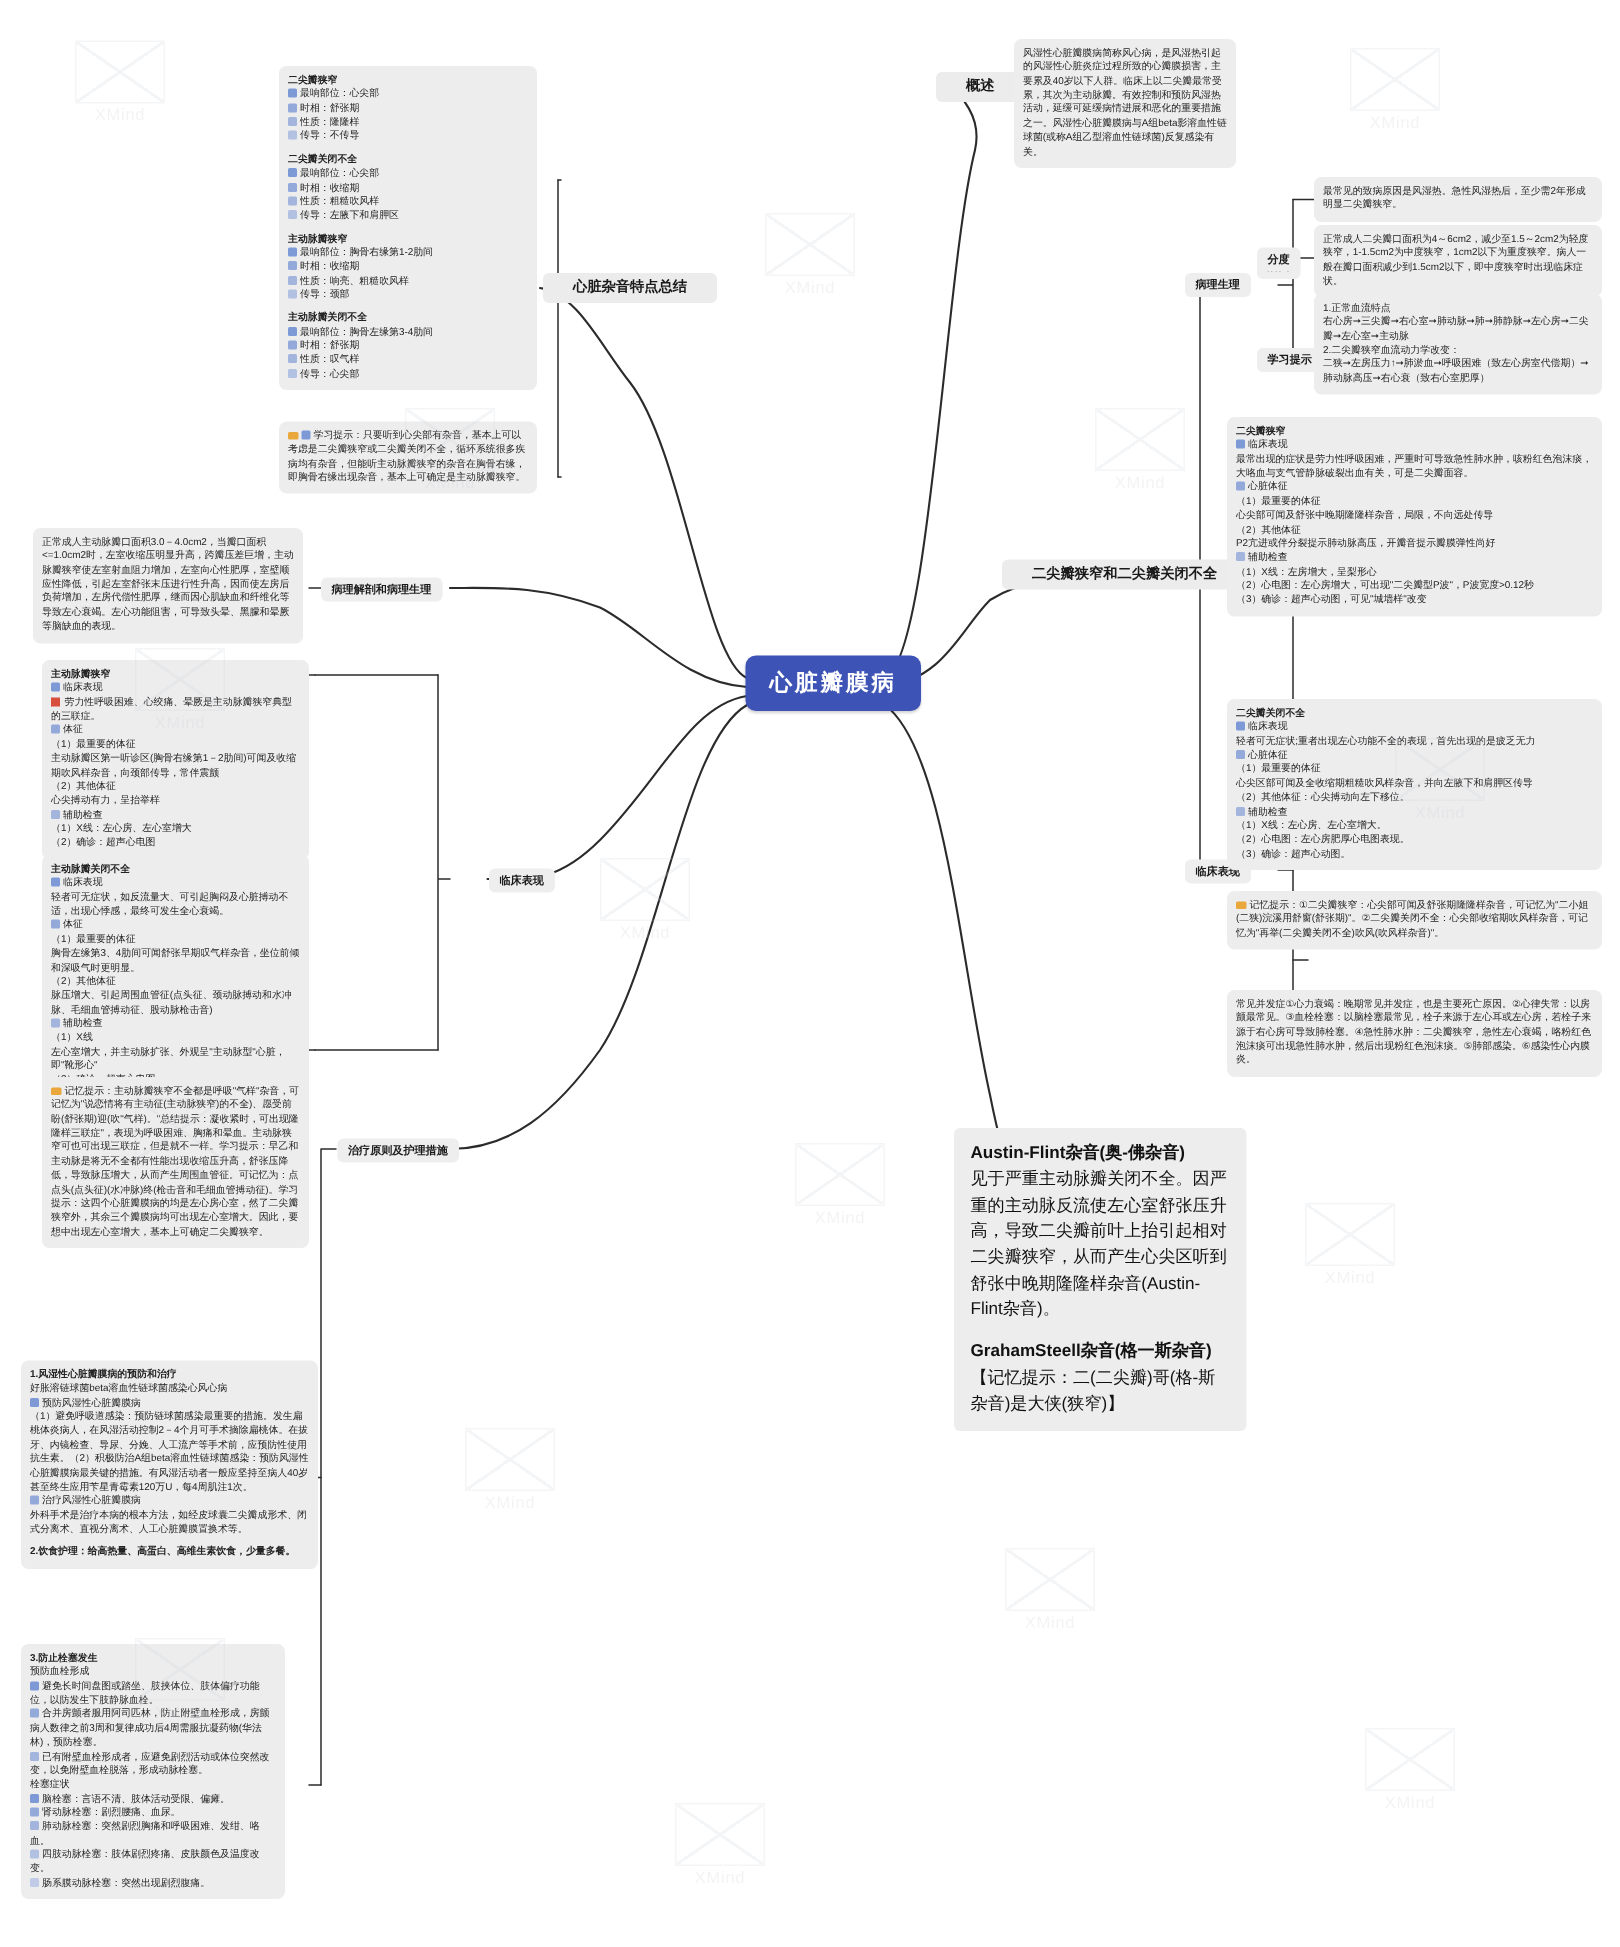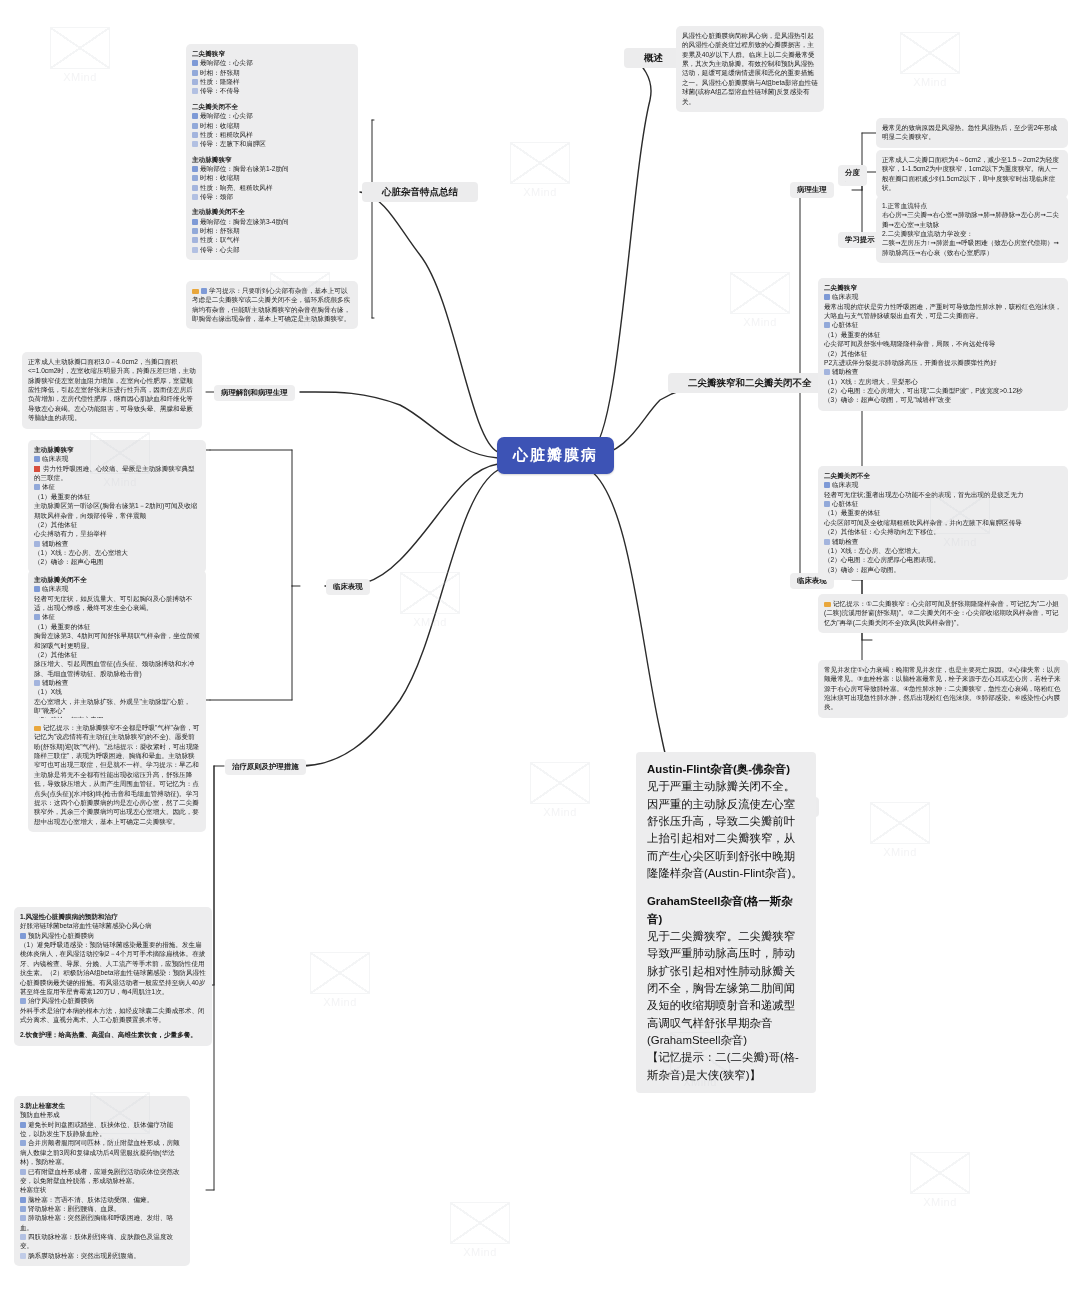--- a/index.html
+++ b/index.html
@@ -378,20 +378,19 @@
 </div>
 
 <div class="node leafbox" style="left:818px; top:594px; width:250px;">
   <span class="chip note"></span><span>记忆提示：①二尖瓣狭窄：心尖部可闻及舒张期隆隆样杂音，可记忆为"二小姐(二狭)浣溪用舒窗(舒张期)"。②二尖瓣关闭不全：心尖部收缩期吹风样杂音，可记忆为"再举(二尖瓣关闭不全)吹风(吹风样杂音)"。</span>
 </div>
 
 <div class="node leafbox" style="left:818px; top:660px; width:250px;">常见并发症①心力衰竭：晚期常见并发症，也是主要死亡原因。②心律失常：以房颤最常见。③血栓栓塞：以脑栓塞最常见，栓子来源于左心耳或左心房，若栓子来源于右心房可导致肺栓塞。④急性肺水肿：二尖瓣狭窄，急性左心衰竭，咯粉红色泡沫痰可出现急性肺水肿，然后出现粉红色泡沫痰。⑤肺部感染。⑥感染性心内膜炎。</div>
 
 <div class="node topic" style="left:636px; top:797px;">主动脉瓣狭窄和主动脉瓣关闭不全</div>
 
-<div class="node bigbox" style="left:636px; top:752px; width:180px;">
+<div class="node bigbox" style="left:636px; top:752px; width:195px;">
   <div>Austin-Flint杂音(奥-佛杂音)</div>
   <div style="font-weight:normal;">见于严重主动脉瓣关闭不全。因严重的主动脉反流使左心室舒张压升高，导致二尖瓣前叶上抬引起相对二尖瓣狭窄，从而产生心尖区听到舒张中晚期隆隆样杂音(Austin-Flint杂音)。</div>
   <div class="gap"></div>
   <div>GrahamSteell杂音(格一斯杂音)</div>
-  <div style="font-weight:normal;">见于二尖瓣狭窄。二尖瓣狭窄导致严重肺动脉高压时，肺动脉扩张引起相对性肺动脉瓣关闭不全，胸骨左缘第二肋间闻及短的收缩期喷射音和递减型高调叹气样舒张早期杂音(GrahamSteell杂音)</div>
   <div style="font-weight:normal;">【记忆提示：二(二尖瓣)哥(格-斯杂音)是大侠(狭窄)】</div>
 </div>
 
 </body></html>

